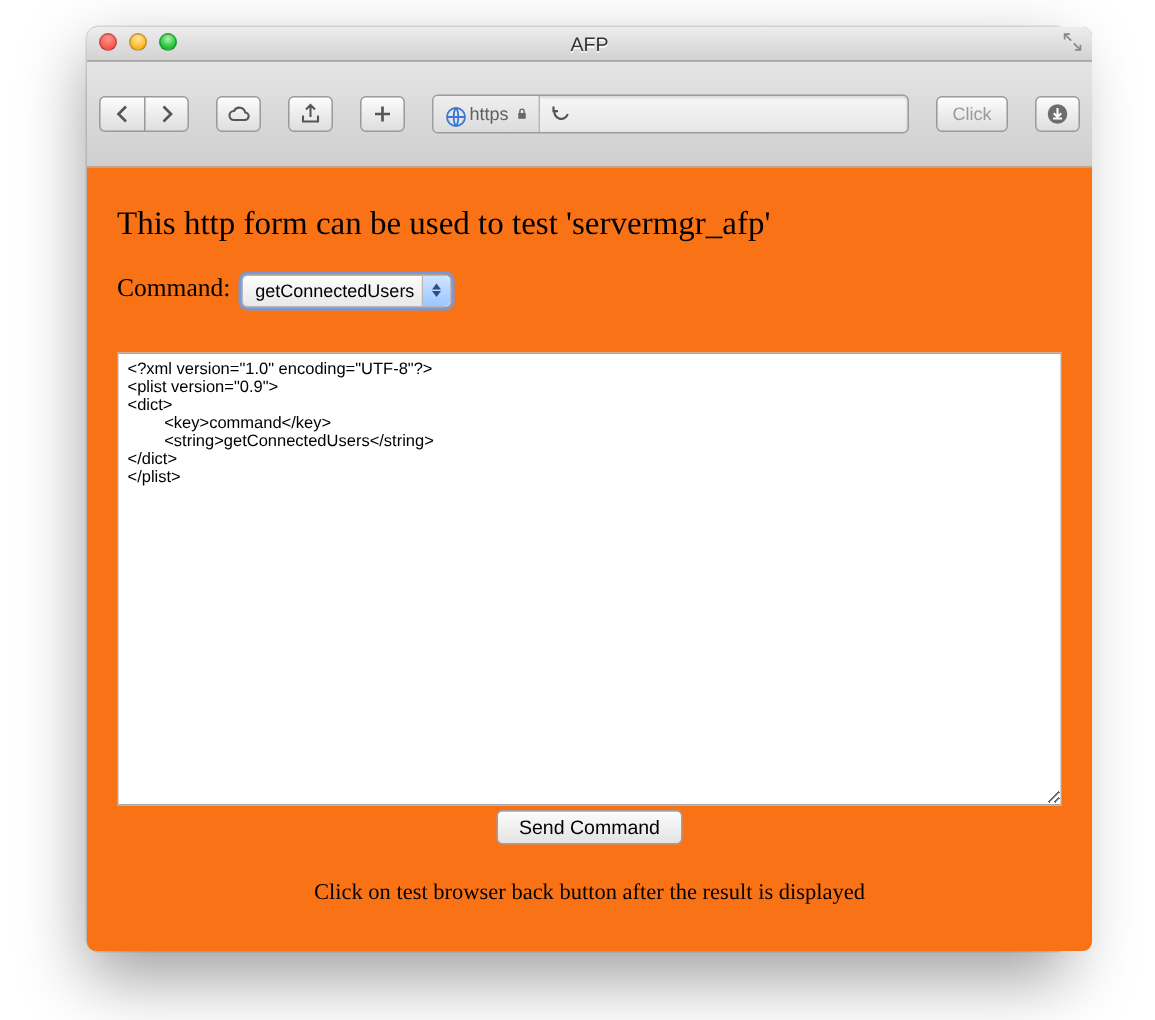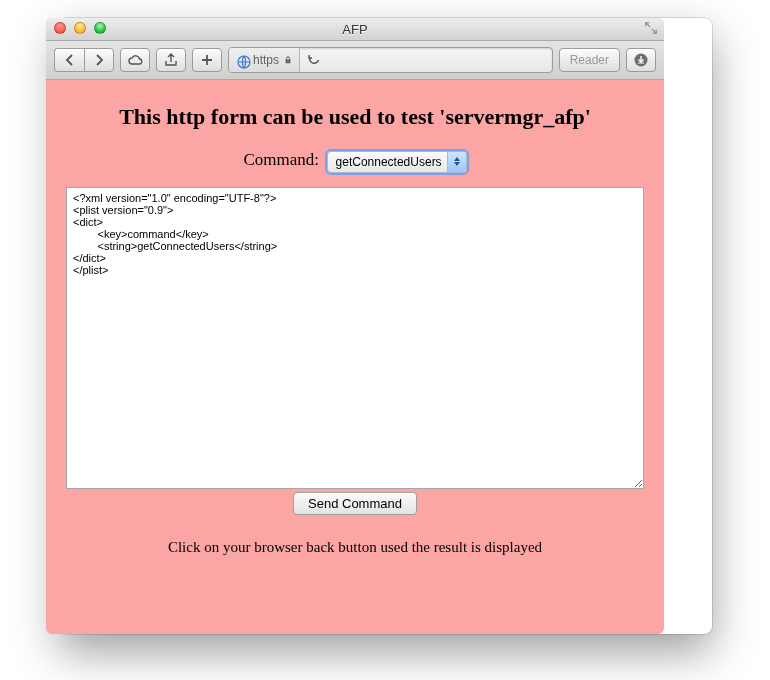--- a/index.html
+++ b/index.html
@@ -1,32 +1,32 @@
 <!DOCTYPE html>
 <html><head>
 <meta charset="utf-8">
 <style>
   html,body{margin:0;padding:0;background:#fff;font-family:"Lucida Grande","Helvetica Neue",Arial,sans-serif;font-size:13px;color:#000;-webkit-font-smoothing:antialiased}
   .canvas{width:770px;height:680px;position:relative;overflow:hidden}
   .shadow{position:absolute;left:58px;top:18px;width:654px;height:616px;border-radius:8px;box-shadow:0 18px 45px rgba(0,0,0,.38),0 0 0 1px rgba(0,0,0,.12)}
-  .window{position:absolute;left:46px;top:18px;width:618px;height:616px;border-radius:6px;overflow:hidden;background:#fca5a5}
+  .window{position:absolute;left:58px;top:18px;width:670px;height:616px;border-radius:6px;overflow:hidden;background:#f97316}
 
   
   .titlebar{height:22px;background:linear-gradient(#ededed,#d2d2d2);border-bottom:1px solid #a8a8a8;position:relative;display:flex;align-items:center}
   .traffic{position:absolute;left:8px;top:4px;display:flex;gap:8px}
   .tl{width:12px;height:12px;border-radius:50%;border:1px solid rgba(0,0,0,.22);box-sizing:border-box}
   .tl.red{background:radial-gradient(circle at 50% 30%,#ff948b,#ff5f56 60%,#e0443e)}
   .tl.yellow{background:radial-gradient(circle at 50% 30%,#ffe7a2,#ffbd2e 60%,#dfa123)}
   .tl.green{background:radial-gradient(circle at 50% 30%,#b8f0b0,#27c93f 60%,#1fa334)}
   .title{flex:1;text-align:center;font-size:13px;color:#333;text-shadow:0 1px 0 #fff}
   .fs{position:absolute;right:6px;top:3px;width:14px;height:14px;color:#888}
   .fs svg{width:14px;height:14px;display:block}
 
   
-  .toolbar{height:38px;background:linear-gradient(#e4e4e4,#cfcfcf);border-bottom:1px solid #a7a7a7;display:flex;align-items:center;padding:0 8px;gap:6px}
+  .toolbar{height:38px;background:linear-gradient(#e4e4e4,#cfcfcf);border-bottom:1px solid #a7a7a7;display:flex;align-items:center;padding:16px 8px;gap:18px}
   .btn{height:24px;border:1px solid #9b9b9b;border-radius:4px;background:linear-gradient(#fcfcfc,#dedede);box-shadow:inset 0 1px 0 #fff;display:flex;align-items:center;justify-content:center;box-sizing:border-box}
   .seg{display:flex}
   .seg .btn{border-radius:0}
   .seg .btn:first-child{border-radius:4px 0 0 4px;border-right-width:0}
   .seg .btn:last-child{border-radius:0 4px 4px 0}
   .sq{width:30px}
   .ico{width:16px;height:16px;color:#565656}
   .ico svg{width:16px;height:16px;display:block}
 
   .addr{flex:1;height:24px;border:1px solid #9b9b9b;border-radius:4px;background:linear-gradient(#f6f6f6,#e7e7e7);display:flex;align-items:center;overflow:hidden;box-shadow:inset 0 1px 2px rgba(0,0,0,.15)}
@@ -34,22 +34,22 @@
   .lock svg{width:10px;height:10px;display:block;color:#666}
   .url{flex:1;padding:0 6px;display:flex;align-items:baseline;font-size:13px;min-width:0;white-space:nowrap}
   .host{color:#000}
   .path{color:#808080}
   .reload{display:flex;align-items:center;padding:0 6px;height:100%}
 
   .reader{height:24px;padding:0 10px;display:flex;align-items:center;font-size:12px;color:#9a9a9a}
 
   
   .page{padding:10px 20px 20px 20px}
-  .h1{font-family:"Times New Roman",Times,serif;font-weight:bold;font-size:22px;text-align:center;margin:14px 0 20px 0}
-  .cmdrow{text-align:center;margin-bottom:14px}
+  .h1{font-family:"Times New Roman",Times,serif;font-weight:normal;font-size:22px;text-align:left;margin:14px 0 20px 0}
+  .cmdrow{margin-bottom:30px}
   .cmdlabel{font-family:"Times New Roman",Times,serif;font-size:17px;margin-right:4px}
   .mac-select{display:inline-block;vertical-align:middle;height:20px;border-radius:4px;box-shadow:0 0 0 2px rgba(95,160,255,.85), inset 0 1px 0 rgba(255,255,255,.7);background:linear-gradient(#fdfdfd,#e8e8e8);border:1px solid #b7b7b7;position:relative;cursor:default}
   .mac-select .sval{padding:0 24px 0 8px;line-height:20px;font-size:12px;color:#000}
   .mac-select .knob{position:absolute;right:0;top:0;bottom:0;width:18px;border-left:1px solid #b7b7b7;border-radius:0 4px 4px 0;background:linear-gradient(#cfe6ff,#9cc6ff);display:flex;flex-direction:column;align-items:center;justify-content:center;gap:1px}
   .knob .ar{width:0;height:0;border-left:3px solid transparent;border-right:3px solid transparent}
   .knob .up{border-bottom:4px solid #2a4f86}
   .knob .dn{border-top:4px solid #2a4f86}
 
   .ta{width:100%;height:302px;box-sizing:border-box;border:1px solid #a7a7a7;padding:4px 6px;font-family:"Lucida Grande","Helvetica Neue",Arial,sans-serif;font-size:11px;resize:both;white-space:pre;overflow:auto;color:#000}
 
@@ -139,21 +139,21 @@
         <div class="reload">
           <span class="ico">
               <svg viewBox="0 0 16 16" fill="none" stroke="currentColor" stroke-width="1.5">
                 <path d="M12.5 8A4.5 4.5 0 113.8 5.5M3 3v3h3"></path>
               </svg>
             </span>
         </div>
       </div>
 
       <div class="btn reader">
-        <span>Reader</span>
+        <span>Click</span>
       </div>
 
       <div class="btn sq">
         <span class="ico">
             <svg viewBox="0 0 16 16" fill="currentColor">
               <circle cx="8" cy="8" r="6.5" fill="#6d6d6d"></circle>
               <path d="M8 4v5M5.5 7.5L8 10l2.5-2.5" stroke="#fff" stroke-width="1.4" fill="none"></path>
               <path d="M5 11h6" stroke="#fff" stroke-width="1.2"></path>
             </svg>
           </span>
@@ -179,17 +179,17 @@
 &lt;dict&gt;
 	&lt;key&gt;command&lt;/key&gt;
 	&lt;string&gt;getConnectedUsers&lt;/string&gt;
 &lt;/dict&gt;
 &lt;/plist&gt;</textarea>
 
       <div class="sendrow">
         <span class="mac-btn">Send Command</span>
       </div>
 
-      <div class="hint">Click on your browser back button used the result is displayed</div>
+      <div class="hint">Click on test browser back button after the result is displayed</div>
     </div>
 
   </div>
 </div>
 
 </body></html>

